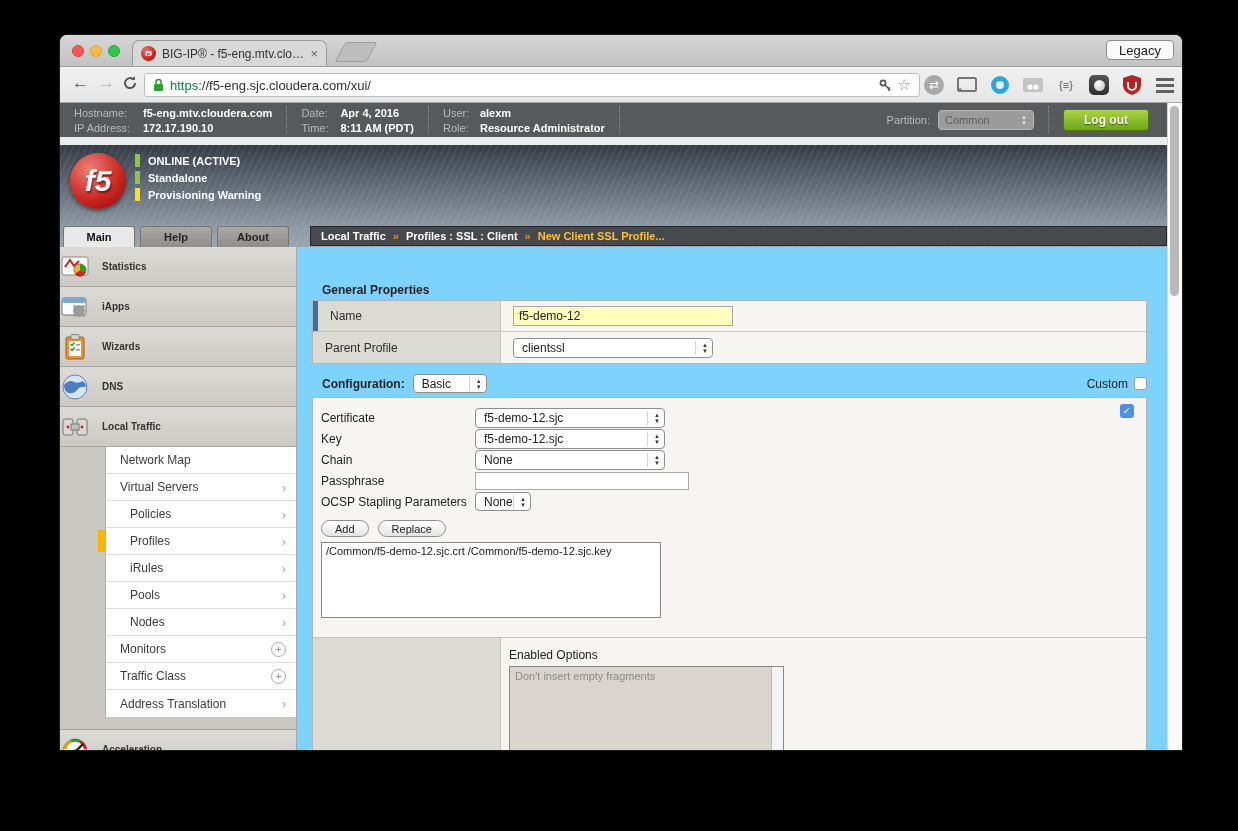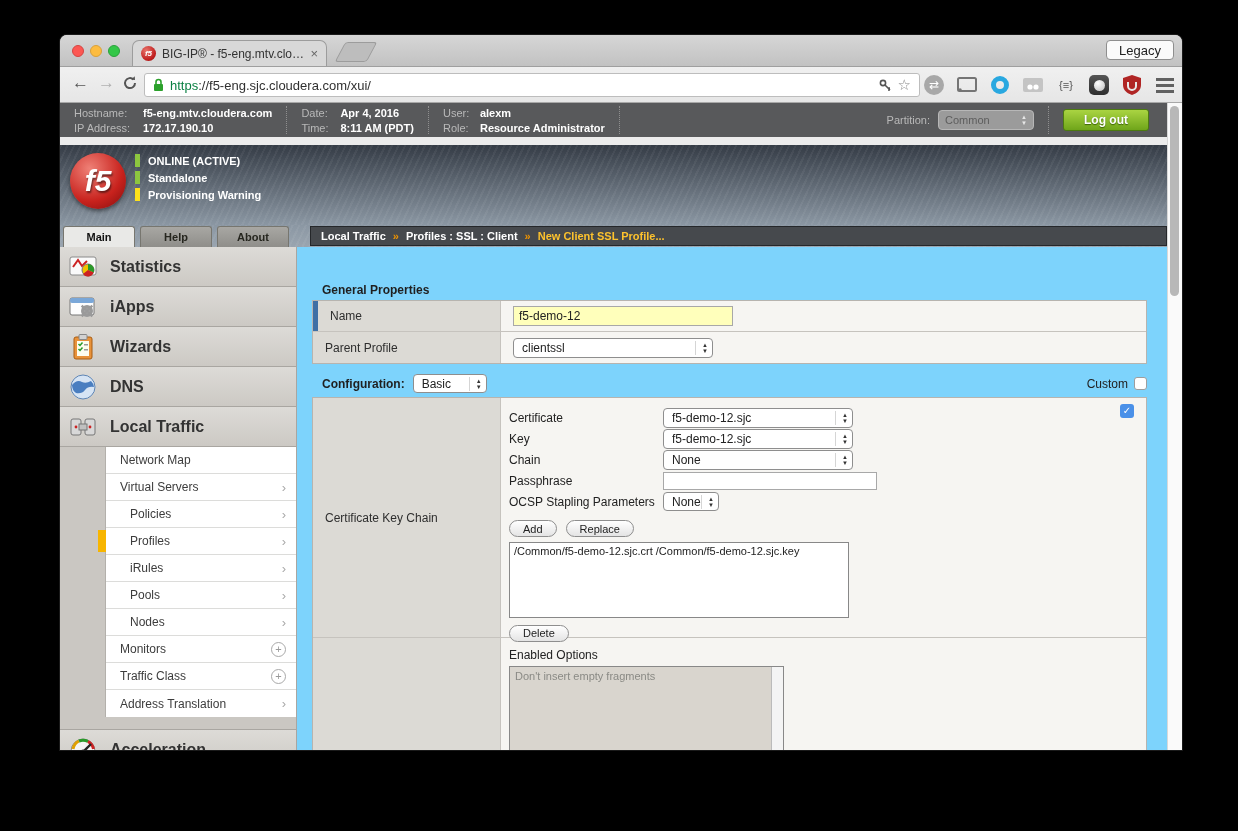--- a/index.html
+++ b/index.html
@@ -88,23 +88,23 @@
             background:linear-gradient(#a8a7a3,#8f8e8a); color:#26261f; }
   .navtab.active { background:#e9e9e7; color:#111; }
   .breadcrumb { position:absolute; left:250px; right:0; bottom:1px; height:20px; background:#46494d;
                 border:1px solid #25272a; display:flex; align-items:center; gap:7px;
                 padding:0 10px; font-size:11px; font-weight:bold; }
   .bc-link { color:#fff; } .bc-sep { color:#ef9400; } .bc-current { color:#fdc22d; }
 
   
   .bodyrow { position:absolute; left:0; top:144px; right:0; bottom:0; display:flex; }
   .sidebar { width:237px; flex:none; background:#cac7c2; border-right:1px solid #a9a6a1; }
-  .side-item { height:40px; display:flex; align-items:center; gap:12px; padding-left:8px;
+  .side-item { height:40px; display:flex; align-items:center; gap:12px; 
                background:linear-gradient(#dddbd7,#ccc9c4); border-bottom:1px solid #a9a6a1;
-               font-size:16px; font-weight:bold; color:#333; }
+               font-size:10px; font-weight:bold; color:#333; }
   .side-icon { width:30px; height:30px; flex:none; }
   .submenu { position:relative; margin-left:45px; background:#fff; border-left:1px solid #b3b0ab; }
   .sub-item { position:relative; height:27px; display:flex; align-items:center;
               padding:0 10px 0 14px; border-bottom:1px solid #dcdcda; font-size:12px; color:#3c3c3c; }
   .sub-item.indent { padding-left:24px; }
   .active-bar { position:absolute; left:-8px; top:2px; bottom:2px; width:8px; background:#f7b500; }
   .aff-arrow { margin-left:auto; color:#a9a9a9; font-size:13px; }
   .aff-plus { margin-left:auto; width:15px; height:15px; border:1px solid #a9a9a9; border-radius:50%;
               color:#999; font-size:11px; line-height:13px; text-align:center; }
   .side-gap { height:13px; border-bottom:1px solid #a9a6a1; }
@@ -451,21 +451,20 @@
               <span class="sel-arrows"></span>
             </div>
             <div class="custom-wrap">
               <span>Custom</span>
               <div class="chk-empty"></div>
             </div>
           </div>
 
           <div class="ptable" style="top:150px;">
             <div class="prow" style="height:240px;">
-              <div class="plabel">Certificate Key Chain</div>
               <div class="pval" style="display:block; padding:9px 0 0 8px;">
                 <div class="chk-blue">✓</div>
                 <div class="field-row">
                   <span class="field-label">Certificate</span>
                   <div class="selectbox" style="width:190px;">
                       <span>f5-demo-12.sjc</span>
                       <span class="sel-arrows"></span>
                     </div>
                 </div>
                 <div class="field-row">
@@ -493,23 +492,20 @@
                       <span class="sel-arrows"></span>
                     </div>
                 </div>
                 <div style="margin-top:8px; display:flex; gap:9px;">
                   <div class="aqua-btn">Add</div>
                   <div class="aqua-btn">Replace</div>
                 </div>
                 <div class="listbox" style="margin-top:5px;">
                   <span>/Common/f5-demo-12.sjc.crt /Common/f5-demo-12.sjc.key</span>
                 </div>
-                <div style="margin-top:5px;">
-                  <div class="aqua-btn">Delete</div>
-                </div>
               </div>
             </div>
             <div class="prow" style="height:120px;">
               <div class="plabel"></div>
               <div class="pval" style="display:block; padding:10px 0 0 8px;">
                 <div style="font-size:12px;color:#222;">Enabled Options</div>
                 <div class="optbox" style="margin-top:4px;">
                   <span>Don't insert empty fragments</span>
                   <div class="scrollstrip"></div>
                 </div>

